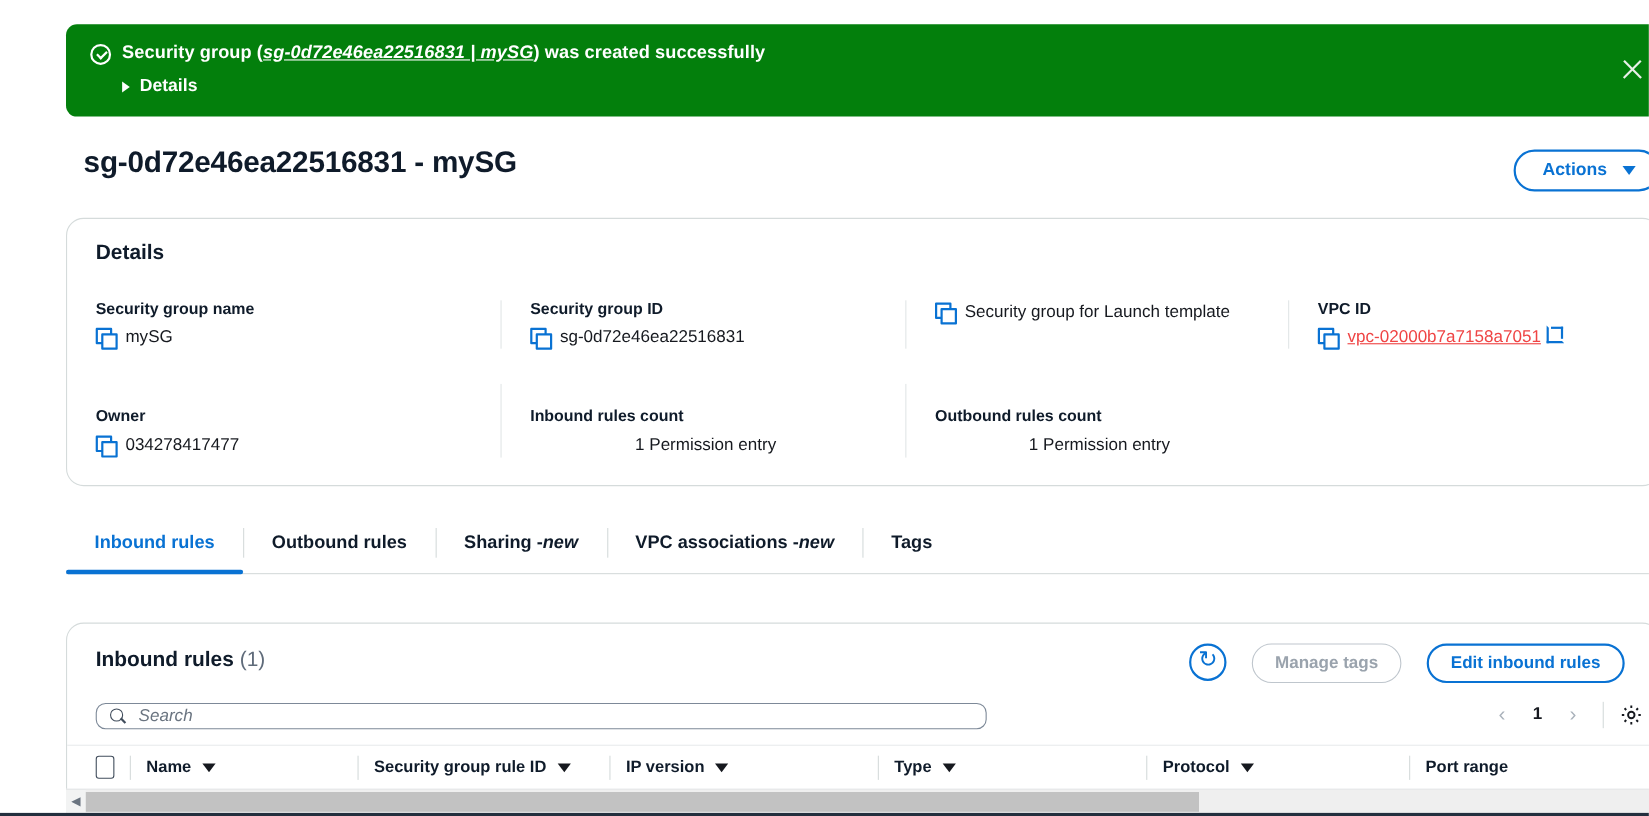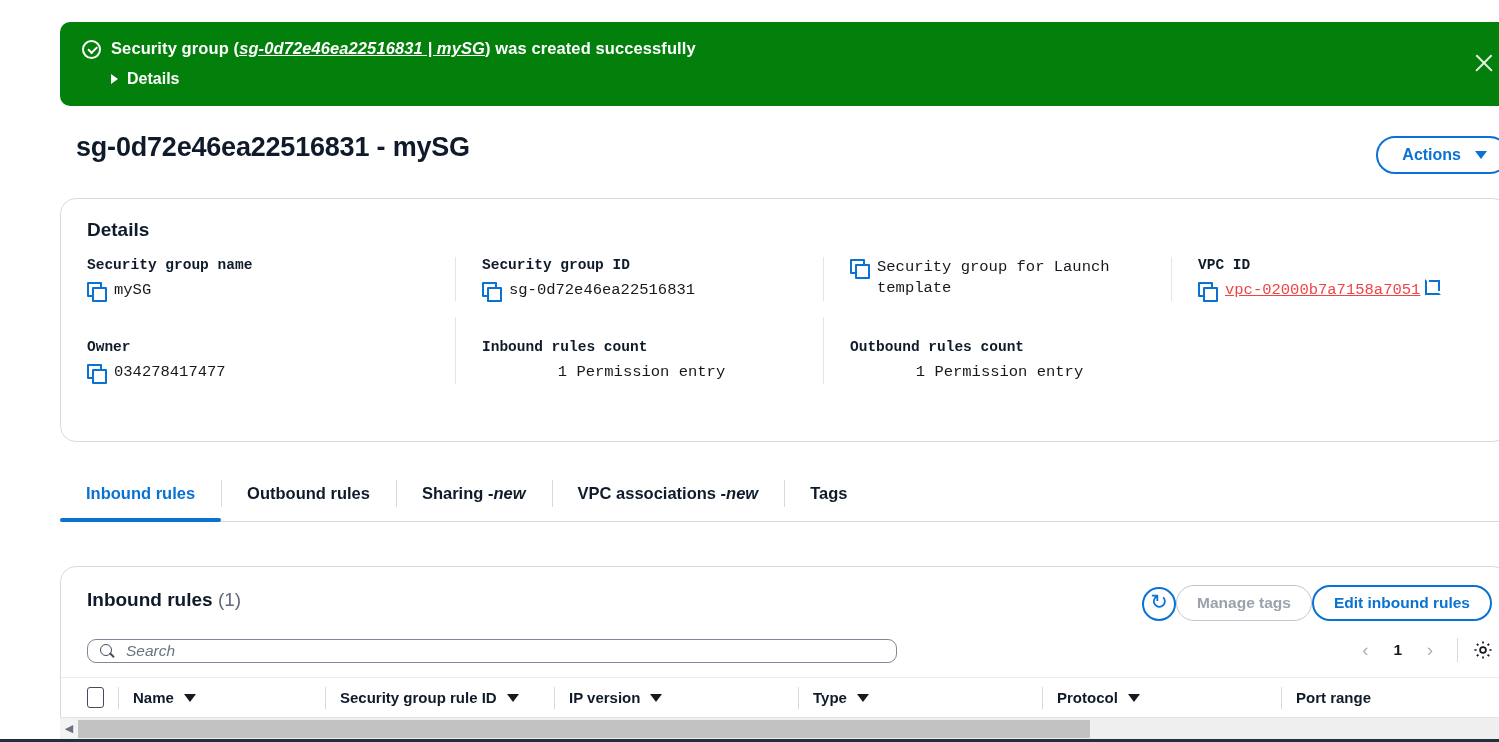--- a/index.html
+++ b/index.html
@@ -86,22 +86,21 @@
     position: absolute; left: 60px; right: -10px;
     background: #fff; border: 1px solid #d5dbdb;
     border-radius: 16px;
   }
   .details-card { top: 198px; height: 244px; padding: 20px 26px 0 26px; }
   .card-h { font-size: 19px; font-weight: 700; color: #0f1b2a; }
 
   .grid {
     display: grid;
     grid-template-columns: 368px 368px 348px 1fr;
-    margin-top: 16px;
-    font-family: Liberation Mono, monospace;
+    margin-top: 32px;
   }
   .cell { padding-right: 22px; position: relative; }
   .cell.divided { border-left: 1px solid #e2e6e7; padding-left: 26px; }
   .row2 .cell { padding-top: 22px; }
   .flabel { font-size: 14.5px; font-weight: 700; color: #0f1b2a; margin-bottom: 7px; }
   .fvalue {
     font-size: 15.5px; color: #16191f; line-height: 1.38;
     display: flex; align-items: flex-start; gap: 9px;
   }
   .fvalue.plain { padding-left: 0; justify-content: center; }
@@ -165,22 +164,22 @@
   .tab .new { font-style: italic; font-weight: 700; }
 
   
   .rules-card { top: 566px; height: 176px; border-radius: 16px 16px 0 0; overflow: hidden; }
   .rules-head {
     position: relative; height: 72px; padding: 22px 22px 0 26px;
   }
   .rules-title { font-size: 19px; font-weight: 700; color: #0f1b2a; }
   .rules-title .count { color: #5f6b7a; font-weight: 400; }
   .rules-tools {
-    position: absolute; right: 16px; top: 18px;
-    display: flex; align-items: flex-end; gap: 0;
+    position: absolute; right: 31px; top: 18px;
+    display: flex; align-items: flex-start; gap: 23px;
   }
   .refresh-icon {
     width: 34px; height: 34px; border: 2px solid #0972d3; border-radius: 50%;
     position: relative; cursor: pointer;
   }
   .refresh-icon::before {
     content: "\21BB"; position: absolute; left: 0; right: 0; top: -2px;
     text-align: center; font-size: 21px; color: #0972d3; line-height: 30px;
   }
   .btn {

